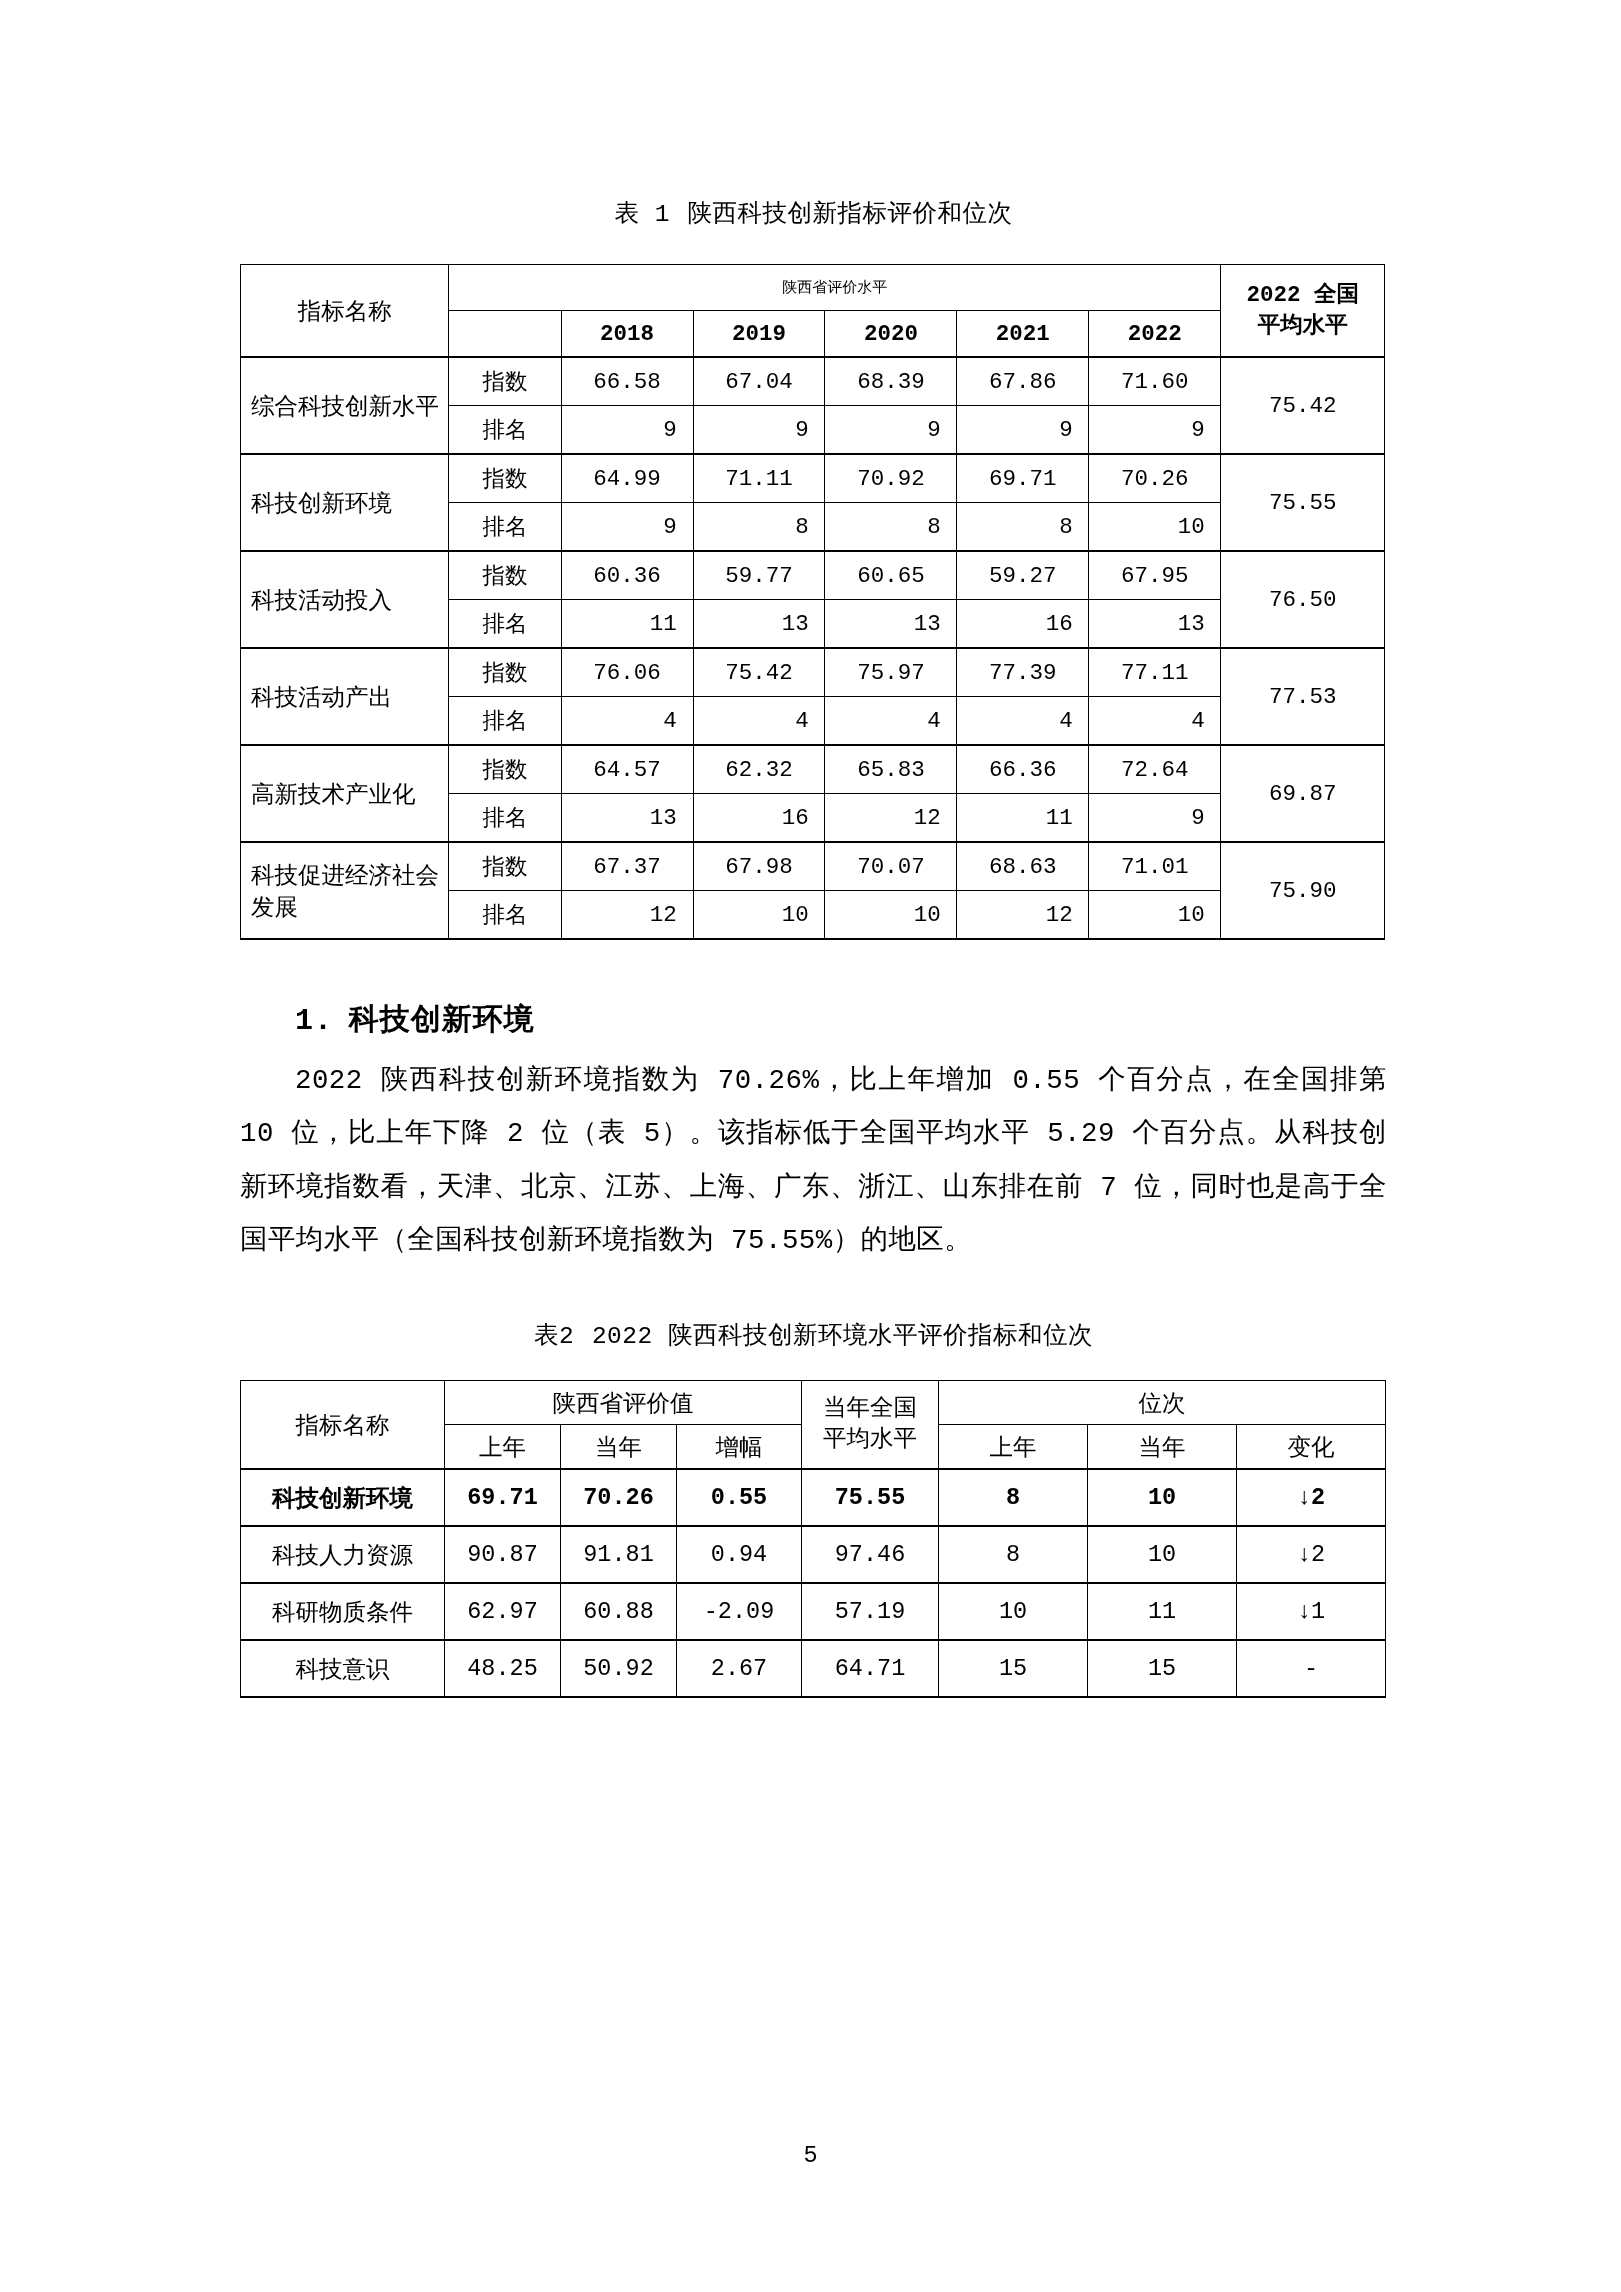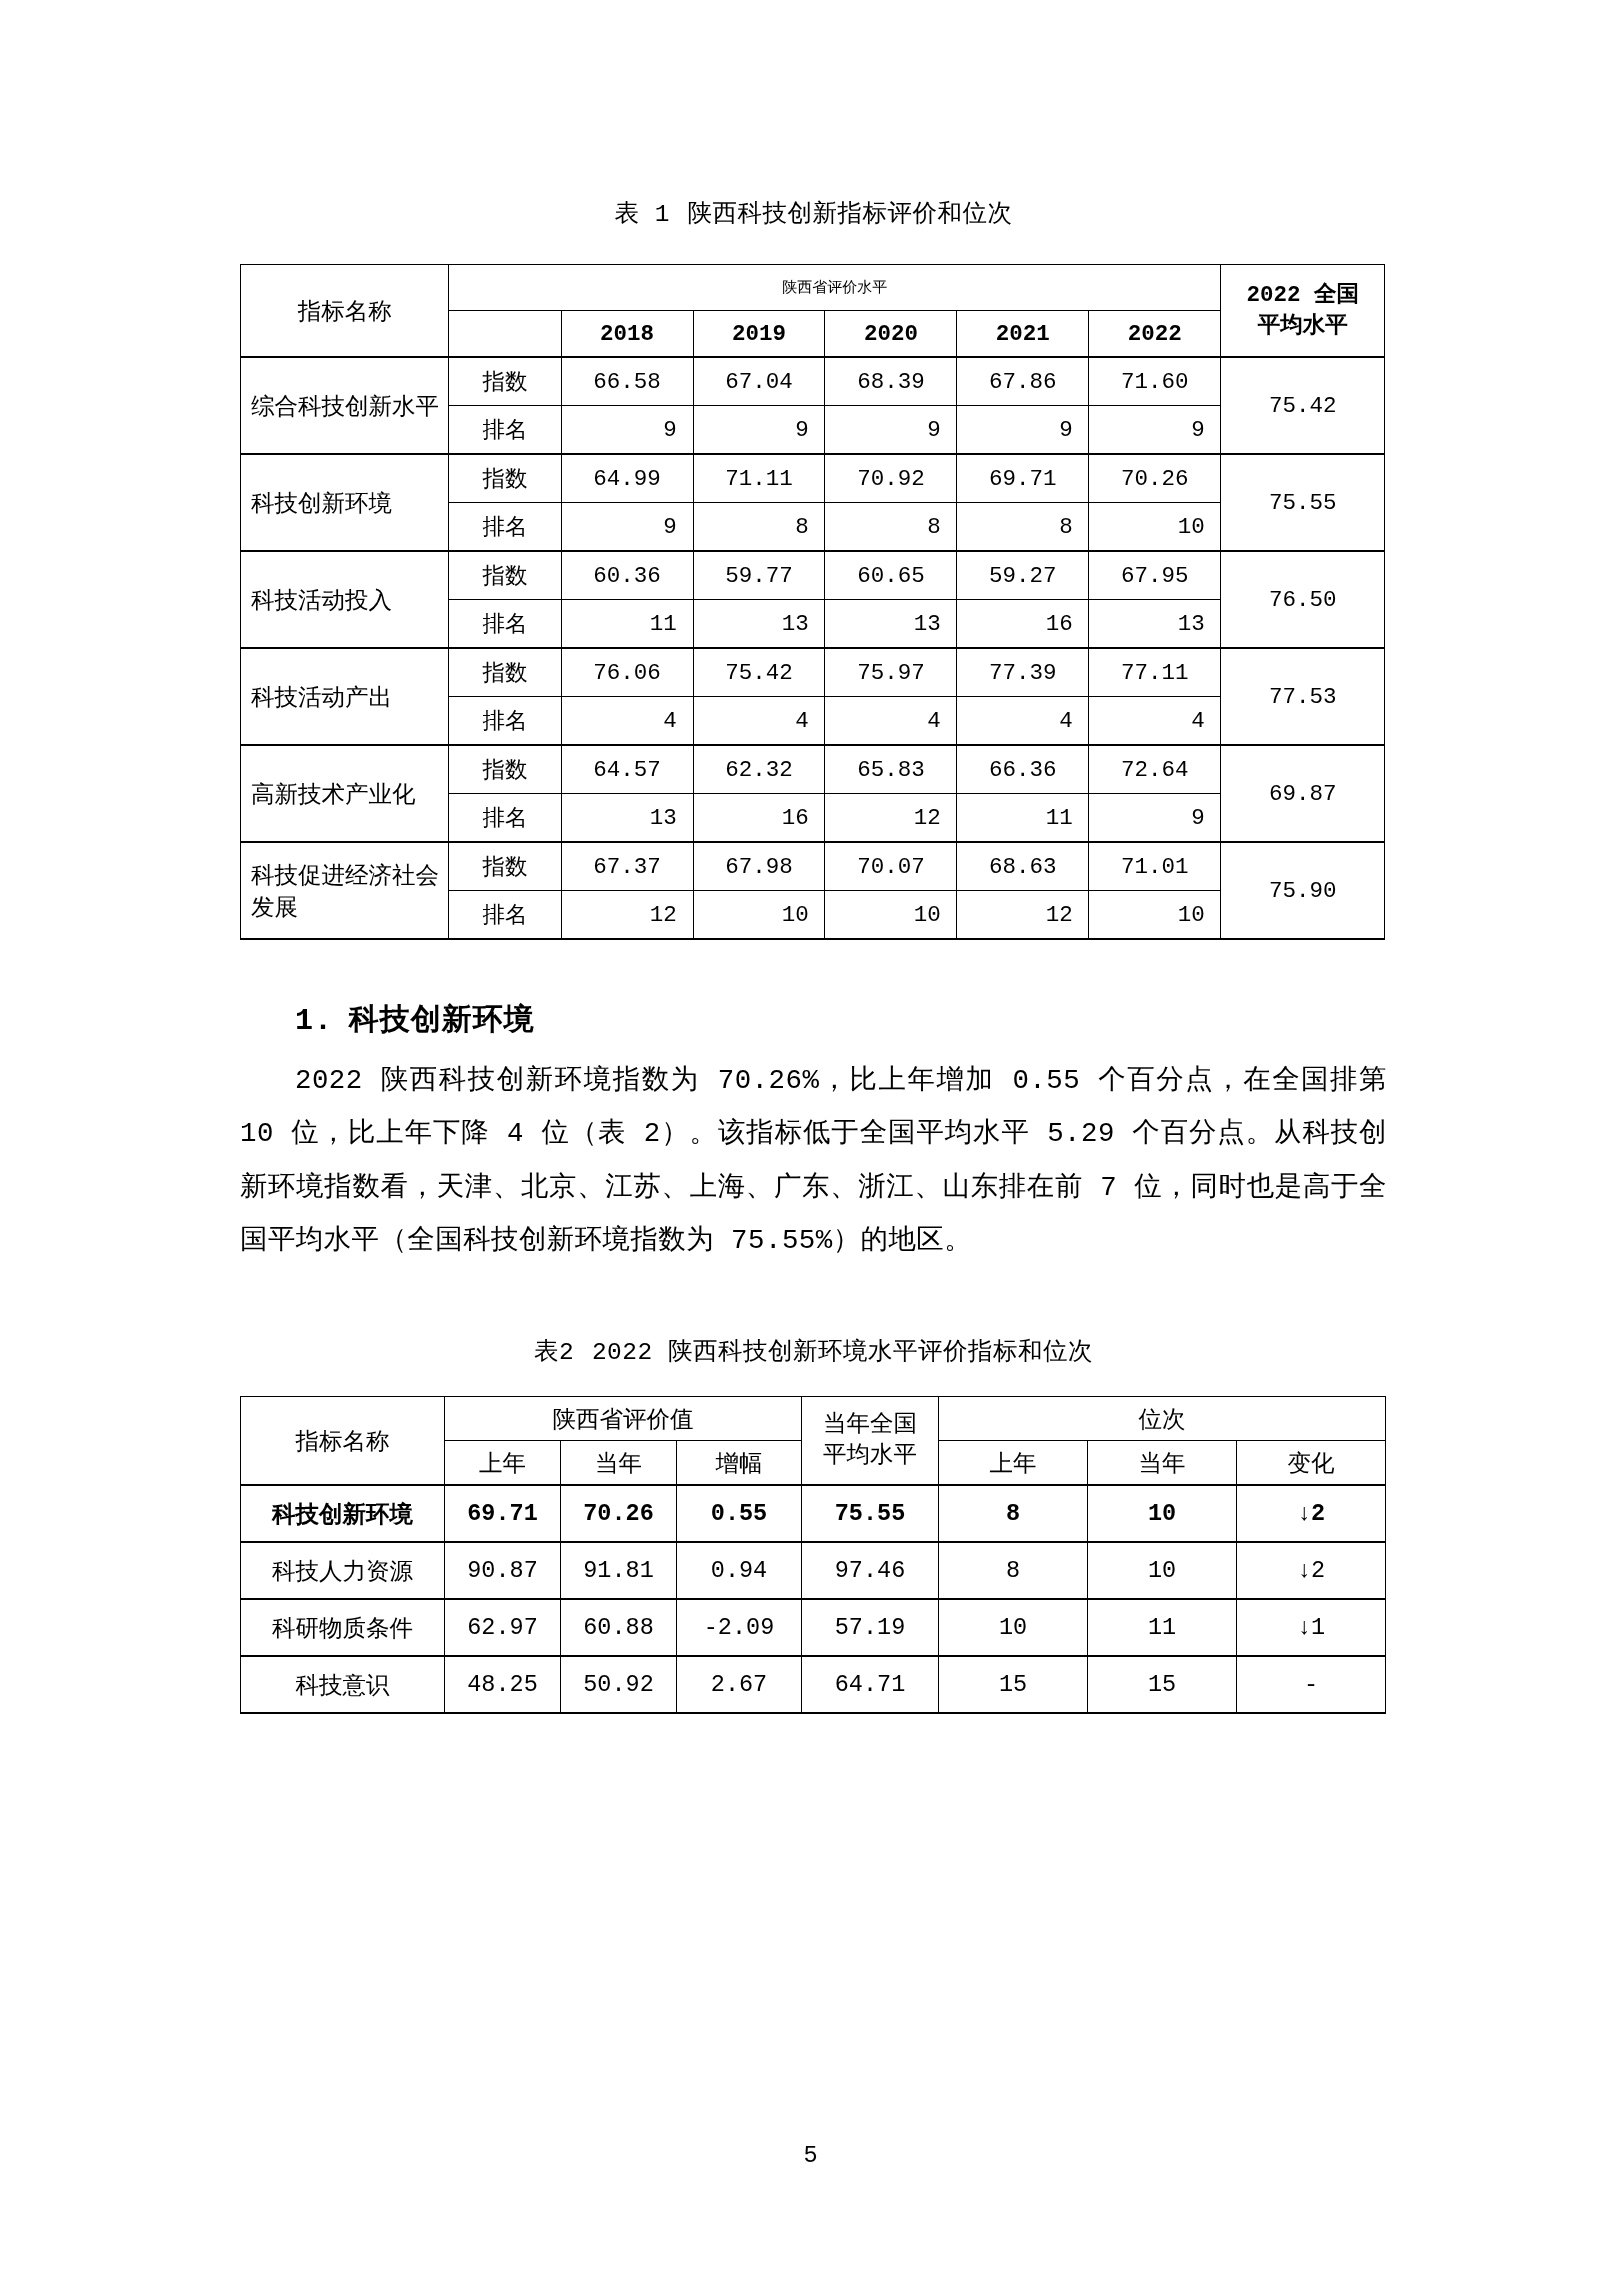--- a/index.html
+++ b/index.html
@@ -32,21 +32,21 @@
   }
 
   
   .table-caption {
     text-align: center;
     font-size: 24.5px;
     letter-spacing: 0.5px;
     font-weight: 500;
   }
   .caption1 { margin-top: 196px; margin-bottom: 35px; }
-  .caption2 { margin-top: 67px; margin-bottom: 29px; }
+  .caption2 { margin-top: 51px; margin-bottom: 29px; }
   .cap-num { margin-right: 17.6px; }
 
   
   table.doc-table {
     border-collapse: collapse;
     width: 100%;
     font-size: 22.5px;
     table-layout: fixed;
   }
   table.doc-table td, table.doc-table th {
@@ -309,21 +309,21 @@
           <td class="num-right">10</td>
         </tr>
 
       </tbody>
     </table>
 
     <div class="section-heading">
       <span class="sh-num">1.</span><span>科技创新环境</span>
     </div>
 
-    <p class="para">2022 陕西科技创新环境指数为 70.26%，比上年增加 0.55 个百分点，在全国排第 10 位，比上年下降 4 位（表 2）。该指标低于全国平均水平 5.29 个百分点。从科技创新环境指数看，天津、北京、江苏、上海、广东、浙江、山东排在前 7 位，同时也是高于全国平均水平（全国科技创新环境指数为 75.55%）的地区。</p>
+    <p class="para">2022 陕西科技创新环境指数为 70.26%，比上年增加 0.55 个百分点，在全国排第 10 位，比上年下降 2 位（表 5）。该指标低于全国平均水平 5.29 个百分点。从科技创新环境指数看，天津、北京、江苏、上海、广东、浙江、山东排在前 7 位，同时也是高于全国平均水平（全国科技创新环境指数为 75.55%）的地区。</p>
 
     <div class="table-caption caption2">
       <span class="cap-num">表2</span><span>2022 陕西科技创新环境水平评价指标和位次</span>
     </div>
 
     <table class="doc-table" id="table2">
       <colgroup>
         <col style="width:204px">
         <col style="width:116px">
         <col style="width:116px">

